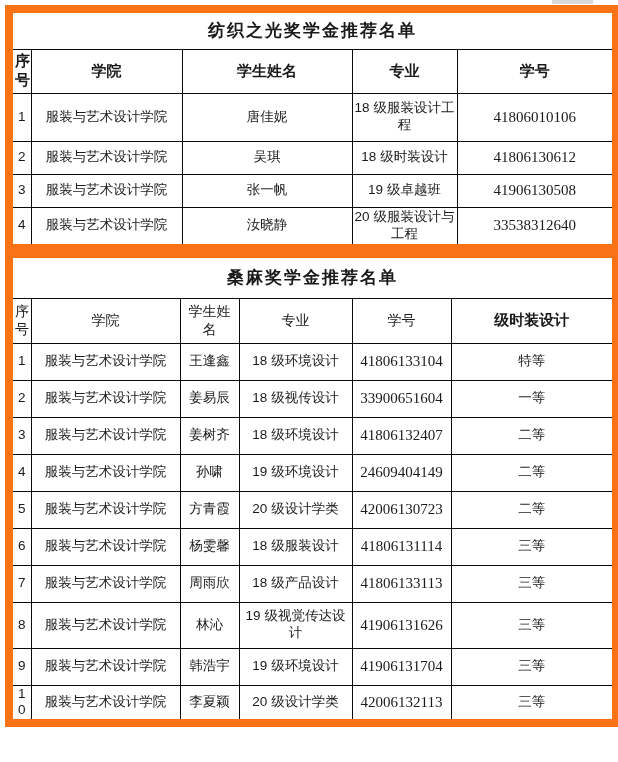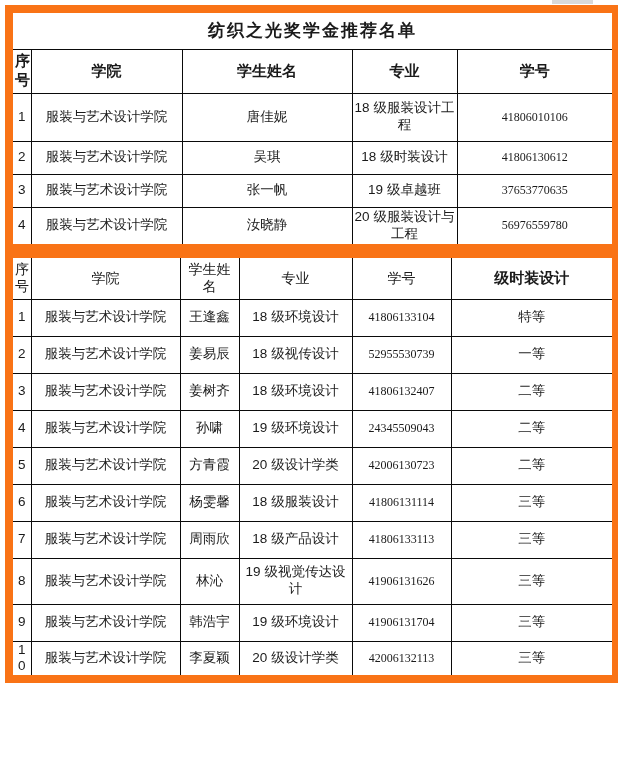--- a/index.html
+++ b/index.html
@@ -57,21 +57,21 @@
     font-family: "Liberation Serif", "DejaVu Serif", serif;
     font-size: 15px;
     font-weight: bold;
   }
   .plain-head {
     font-size: 14px;
     font-weight: normal;
   }
   .num {
     font-family: "Liberation Serif", "DejaVu Serif", serif;
-    font-size: 12px;
+    font-size: 15px;
   }
   
   tr.h40 { height: 40px; }
   tr.h44 { height: 44px; }
   tr.h45 { height: 45px; }
   tr.h48 { height: 48px; }
   tr.h33 { height: 33px; }
   tr.h41 { height: 41px; }
   tr.h37 { height: 37px; }
   tr.h46 { height: 46px; }
@@ -113,42 +113,45 @@
       <td>服装与艺术设计学院</td>
       <td>吴琪</td>
       <td>18 级时装设计</td>
       <td class="num">41806130612</td>
     </tr>
     <tr class="h33">
       <td>3</td>
       <td>服装与艺术设计学院</td>
       <td>张一帆</td>
       <td>19 级卓越班</td>
-      <td class="num">37653770635</td>
+      <td class="num">41906130508</td>
     </tr>
     <tr class="h41">
       <td>4</td>
       <td>服装与艺术设计学院</td>
       <td>汝晓静</td>
       <td>20 级服装设计与工程</td>
-      <td class="num">56976559780</td>
+      <td class="num">33538312640</td>
     </tr>
   </tbody>
     </table>
 
   <table id="table2">
     <colgroup>
       <col style="width:22px">
         <col style="width:149px">
         <col style="width:59px">
         <col style="width:113px">
         <col style="width:99px">
         <col style="width:165px">
     </colgroup>
     <tbody>
+        <tr class="h44">
+      <td colspan="6" class="title-cell">桑麻奖学金推荐名单</td>
+    </tr>
     <tr class="h45">
       <th class="plain-head">序号</th>
       <th class="plain-head">学院</th>
       <th class="plain-head">学生姓名</th>
       <th class="plain-head">专业</th>
       <th class="plain-head">学号</th>
       <th class="kai-head">级时装设计</th>
     </tr>
     <tr class="h37">
       <td>1</td>
@@ -156,37 +159,37 @@
       <td>王逢鑫</td>
       <td>18 级环境设计</td>
       <td class="num">41806133104</td>
       <td>特等</td>
     </tr>
     <tr class="h37">
       <td>2</td>
       <td>服装与艺术设计学院</td>
       <td>姜易辰</td>
       <td>18 级视传设计</td>
-      <td class="num">52955530739</td>
+      <td class="num">33900651604</td>
       <td>一等</td>
     </tr>
     <tr class="h37">
       <td>3</td>
       <td>服装与艺术设计学院</td>
       <td>姜树齐</td>
       <td>18 级环境设计</td>
       <td class="num">41806132407</td>
       <td>二等</td>
     </tr>
     <tr class="h37">
       <td>4</td>
       <td>服装与艺术设计学院</td>
       <td>孙啸</td>
       <td>19 级环境设计</td>
-      <td class="num">24345509043</td>
+      <td class="num">24609404149</td>
       <td>二等</td>
     </tr>
     <tr class="h37">
       <td>5</td>
       <td>服装与艺术设计学院</td>
       <td>方青霞</td>
       <td>20 级设计学类</td>
       <td class="num">42006130723</td>
       <td>二等</td>
     </tr>

